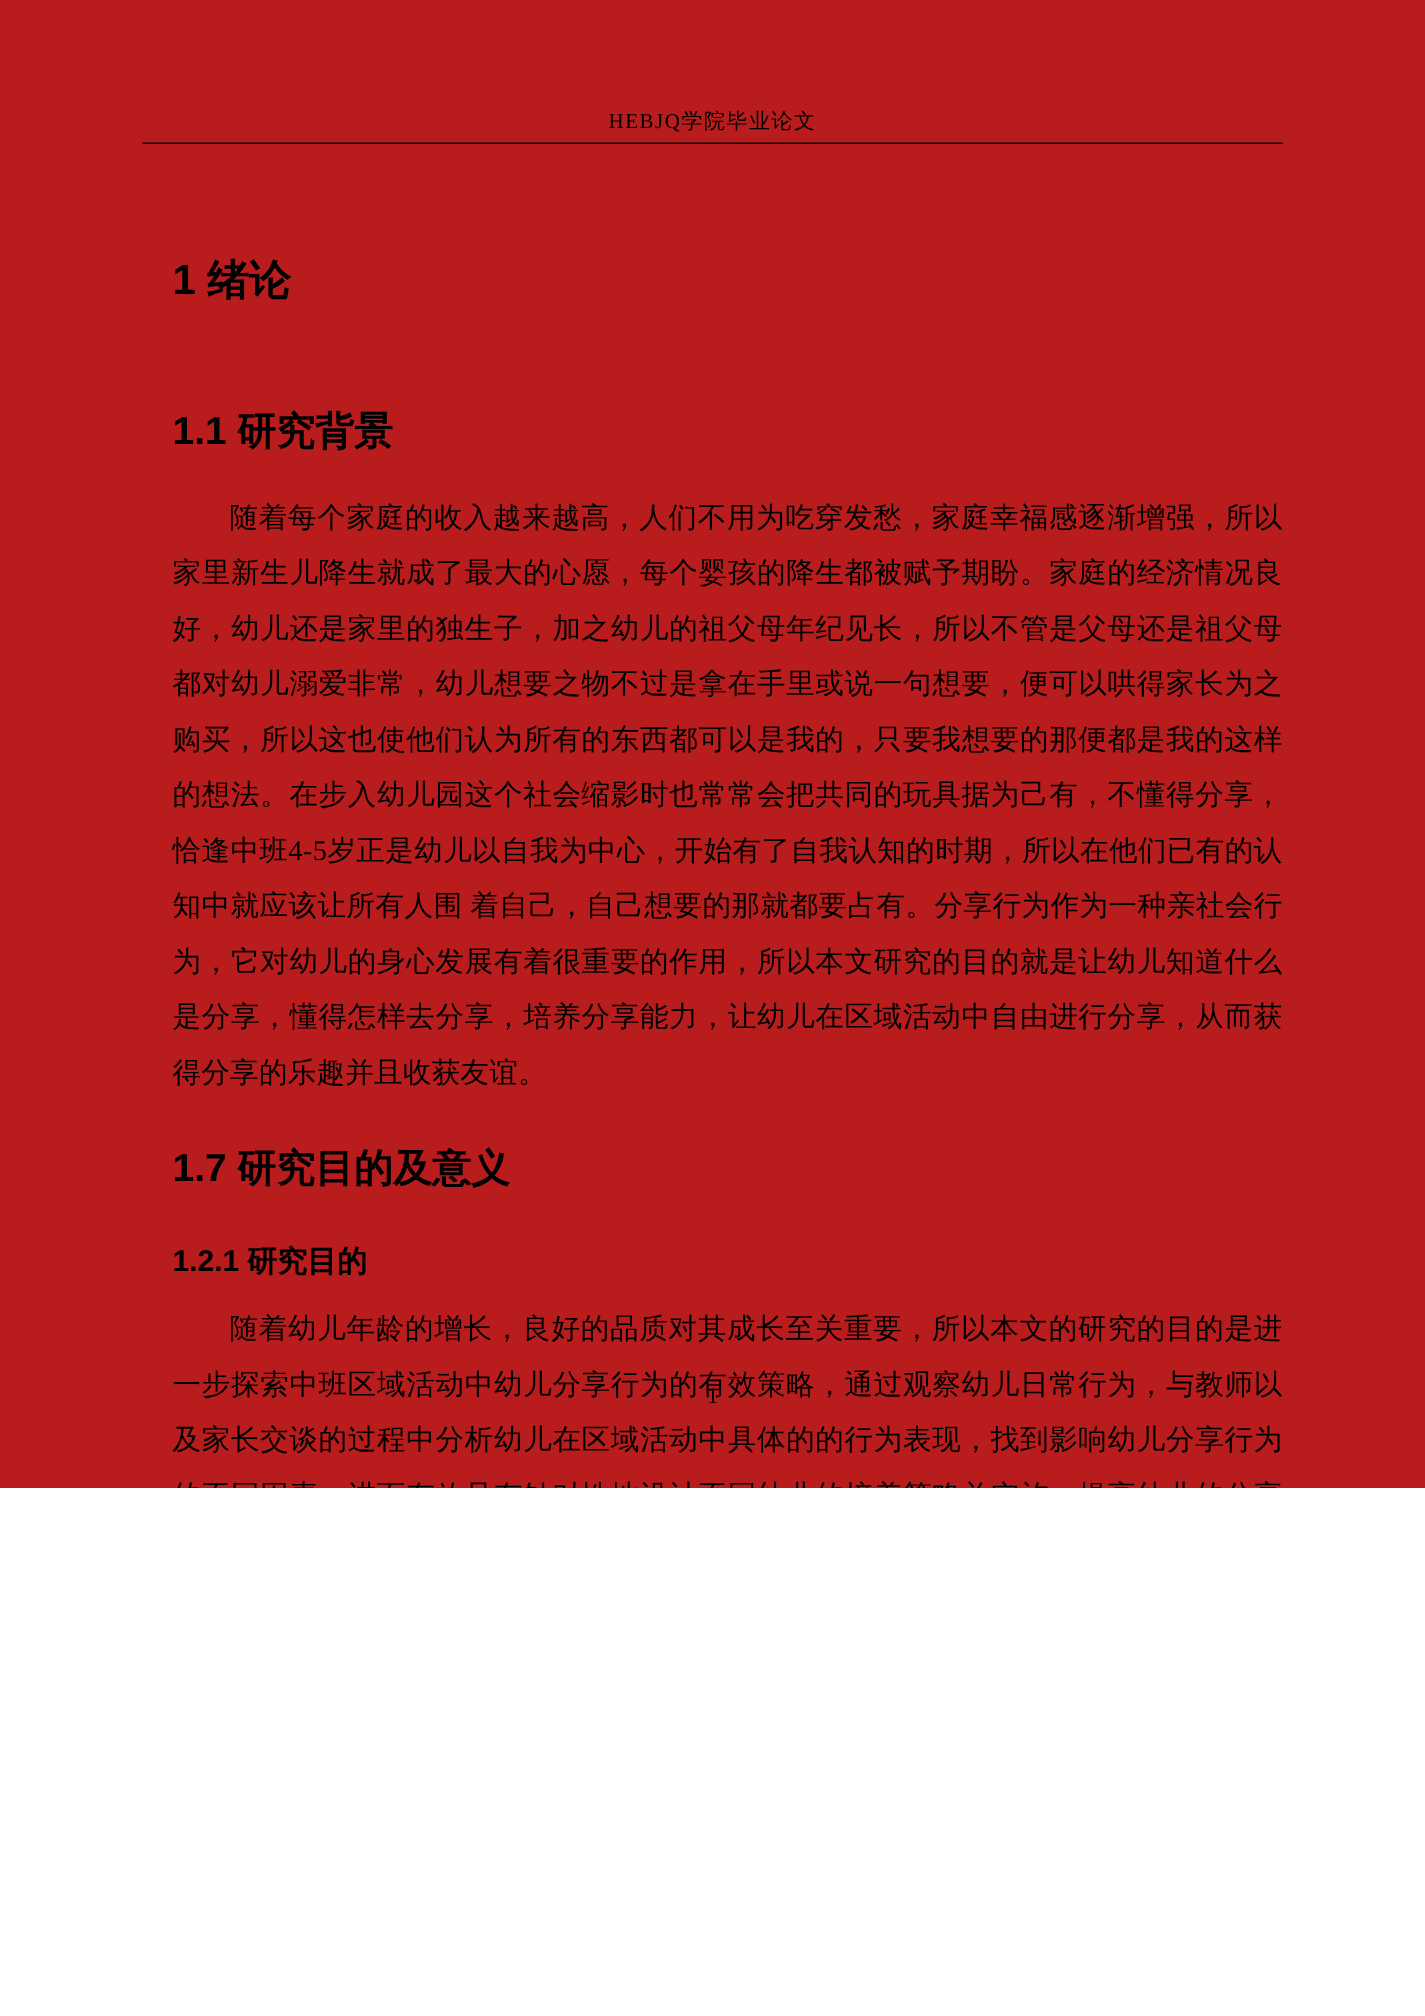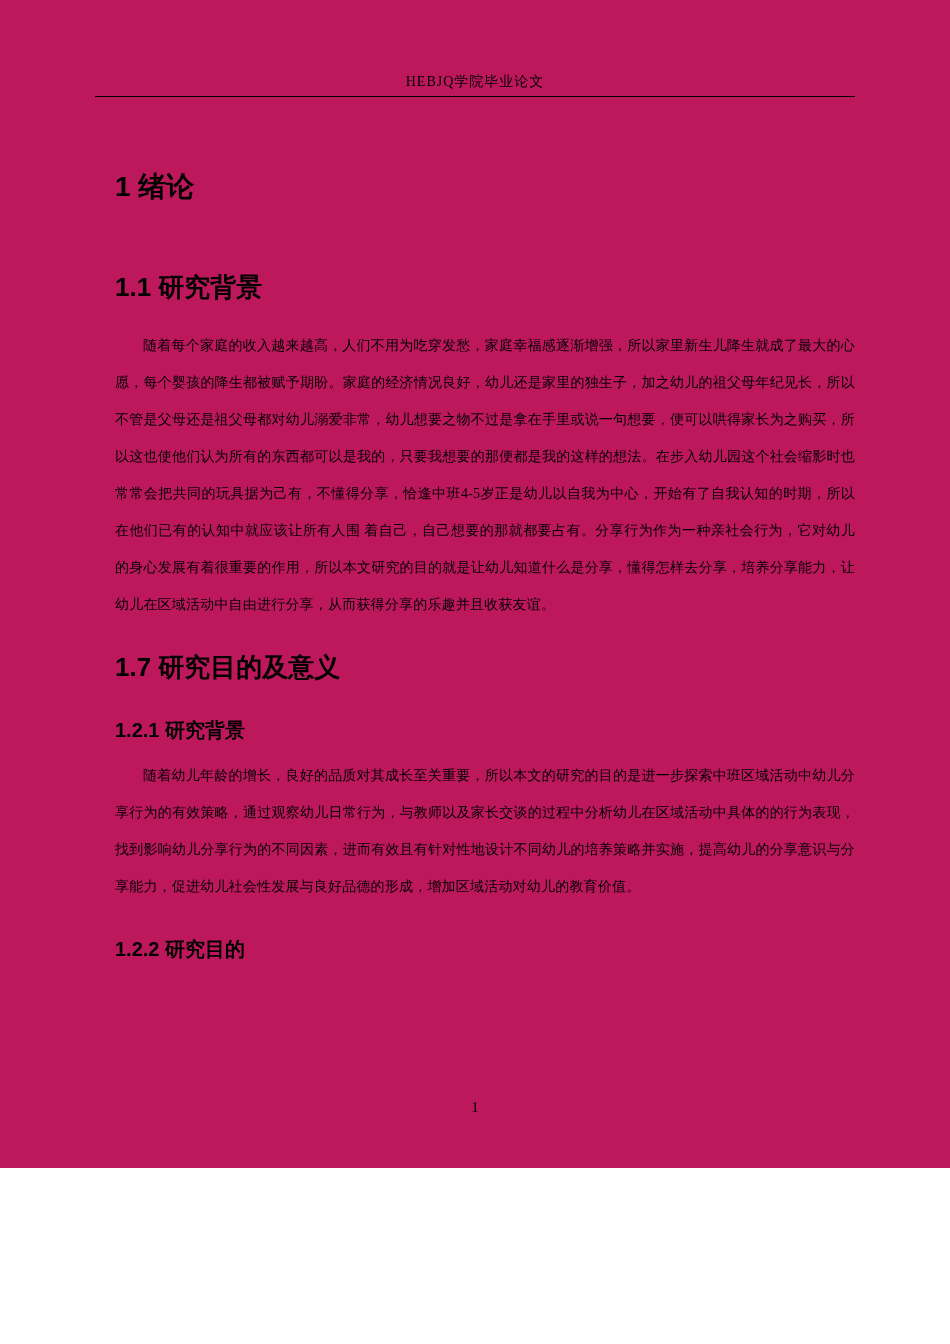--- a/index.html
+++ b/index.html
@@ -5,22 +5,22 @@
   * { margin: 0; padding: 0; box-sizing: border-box; }
   html, body { background: #ffffff; }
   body {
     width: 950px;
     font-family: "Liberation Serif", "DejaVu Serif", serif;
     color: #000000;
   }
   .page {
     position: relative;
     width: 950px;
-    height: 1168px;
-    background: #be185d;
+    height: 992px;
+    background: #b91c1c;
     overflow: hidden;
   }
   .doc-header {
     position: absolute;
     top: 0;
     left: 95px;
     right: 95px;
     padding-top: 72px;
     padding-bottom: 5px;
     border-bottom: 1px solid #000000;
@@ -58,21 +58,21 @@
     font-family: "Liberation Sans", "DejaVu Sans", sans-serif;
     font-size: 20px;
     font-weight: 700;
     line-height: 1.15;
     margin-top: 36px;
   }
   .subsection-title.after-para {
     margin-top: 32px;
   }
   .body-text {
-    font-size: 14px;
+    font-size: 19px;
     line-height: 37px;
     text-align: justify;
     text-indent: 2em;
     margin-top: 24px;
     letter-spacing: 0.2px;
   }
   .body-text.tight {
     margin-top: 16px;
     font-family: Liberation Mono, monospace;
   }
@@ -99,21 +99,21 @@
   <main class="doc-body">
 
     <h1 class="chapter-title">1 绪论</h1>
 
     <h2 class="section-title">1.1 研究背景</h2>
 
     <p class="body-text">随着每个家庭的收入越来越高，人们不用为吃穿发愁，家庭幸福感逐渐增强，所以家里新生儿降生就成了最大的心愿，每个婴孩的降生都被赋予期盼。家庭的经济情况良好，幼儿还是家里的独生子，加之幼儿的祖父母年纪见长，所以不管是父母还是祖父母都对幼儿溺爱非常，幼儿想要之物不过是拿在手里或说一句想要，便可以哄得家长为之购买，所以这也使他们认为所有的东西都可以是我的，只要我想要的那便都是我的这样的想法。在步入幼儿园这个社会缩影时也常常会把共同的玩具据为己有，不懂得分享，恰逢中班4-5岁正是幼儿以自我为中心，开始有了自我认知的时期，所以在他们已有的认知中就应该让所有人围 着自己，自己想要的那就都要占有。分享行为作为一种亲社会行为，它对幼儿的身心发展有着很重要的作用，所以本文研究的目的就是让幼儿知道什么是分享，懂得怎样去分享，培养分享能力，让幼儿在区域活动中自由进行分享，从而获得分享的乐趣并且收获友谊。</p>
 
     <h2 class="section-title tight">1.7 研究目的及意义</h2>
 
-    <h3 class="subsection-title">1.2.1 研究背景</h3>
+    <h3 class="subsection-title">1.2.1 研究目的</h3>
 
     <p class="body-text tight">随着幼儿年龄的增长，良好的品质对其成长至关重要，所以本文的研究的目的是进一步探索中班区域活动中幼儿分享行为的有效策略，通过观察幼儿日常行为，与教师以及家长交谈的过程中分析幼儿在区域活动中具体的的行为表现，找到影响幼儿分享行为的不同因素，进而有效且有针对性地设计不同幼儿的培养策略并实施，提高幼儿的分享意识与分享能力，促进幼儿社会性发展与良好品德的形成，增加区域活动对幼儿的教育价值。</p>
 
     <h3 class="subsection-title after-para">1.2.2 研究目的</h3>
 
 
   </main>
 
   <footer class="doc-footer">
     <span class="page-number">1</span>

